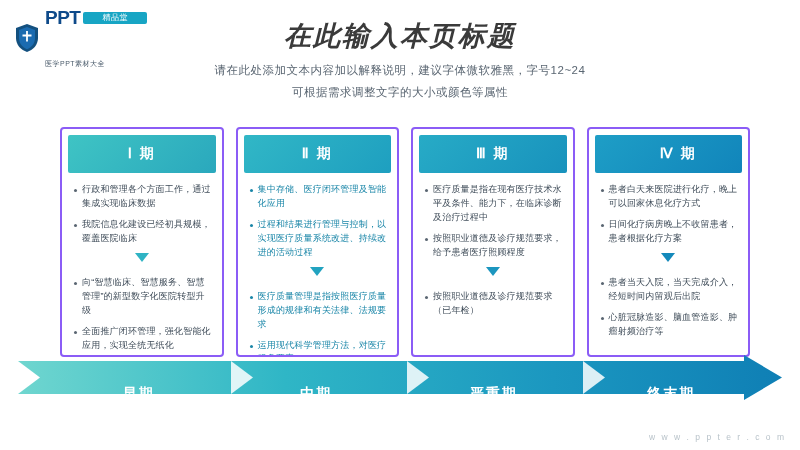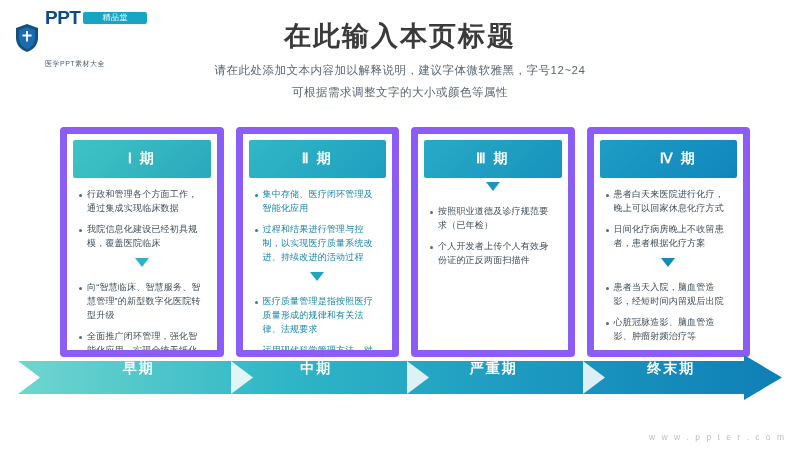--- a/index.html
+++ b/index.html
@@ -68,20 +68,21 @@
   .page-title {
     position: absolute;
     top: 18px;
     left: 0;
     width: 800px;
     text-align: center;
     font-size: 27px;
     font-weight: bold;
     color: #3a3a3a;
     letter-spacing: 2px;
+    font-style: italic;
   }
   .subtitle {
     position: absolute;
     top: 60px;
     left: 0;
     width: 800px;
     text-align: center;
     font-size: 11.5px;
     color: #5a6672;
     line-height: 1.9;
@@ -93,21 +94,21 @@
     position: absolute;
     top: 127px;
     left: 60px;
     width: 690px;
     display: flex;
     gap: 12px;
   }
   .col {
     width: 164px;
     background: #ffffff;
-    border: 7px solid #8b5cf6;
+    border: 2px solid #8b5cf6;
     border-radius: 4px;
     height: 230px;
     box-sizing: border-box;
     position: relative;
     overflow: hidden;
   }
   .col-head {
     height: 38px;
     display: flex;
     align-items: center;
@@ -166,21 +167,21 @@
   .band {
     position: absolute;
     top: 355px;
     left: 18px;
     width: 764px;
     height: 45px;
   }
   .band svg { display: block; }
   .band-labels {
     position: absolute;
-    top: 346px;
+    top: 371px;
     left: 60px;
     width: 690px;
     height: 45px;
     display: flex;
     gap: 20px;
   }
   .band-label {
     width: 164px;
     display: flex;
     align-items: center;
@@ -274,50 +275,56 @@
       </div>
       <div class="bullet-row">
         <span class="dot"></span>
         <span class="bullet-txt">运用现代科学管理方法，对医疗服务要素</span>
       </div>
     </div>
   </div>
 
   <div class="col c3">
     <div class="col-head head-3">Ⅲ  期</div>
+    <div class="group">
+      <div class="bullet-row">
+        <span class="dot"></span>
+        <span class="bullet-txt">医疗质量是指在现有医疗技术水平及条件、能力下，在临床诊断及治疗过程中</span>
+      </div>
+      <div class="bullet-row">
+        <span class="dot"></span>
+        <span class="bullet-txt">按照职业道德及诊疗规范要求，给予患者医疗照顾程度</span>
+      </div>
+    </div>
     <div class="arrow-down a3"></div>
     <div class="group">
       <div class="bullet-row">
         <span class="dot"></span>
         <span class="bullet-txt">按照职业道德及诊疗规范要求（已年检）</span>
-      </div>
-      <div class="bullet-row">
-        <span class="dot"></span>
-        <span class="bullet-txt">个人开发者上传个人有效身份证的正反两面扫描件</span>
       </div>
     </div>
   </div>
 
   <div class="col c4">
     <div class="col-head head-4">Ⅳ 期</div>
     <div class="group">
       <div class="bullet-row">
         <span class="dot"></span>
         <span class="bullet-txt">患者白天来医院进行化疗，晚上可以回家休息化疗方式</span>
       </div>
       <div class="bullet-row">
         <span class="dot"></span>
         <span class="bullet-txt">日间化疗病房晚上不收留患者，患者根据化疗方案</span>
       </div>
     </div>
     <div class="arrow-down a4"></div>
     <div class="group">
       <div class="bullet-row">
         <span class="dot"></span>
-        <span class="bullet-txt">患者当天入院，脑血管造影，经短时间内留观后出院</span>
+        <span class="bullet-txt">患者当天入院，当天完成介入，经短时间内留观后出院</span>
       </div>
       <div class="bullet-row">
         <span class="dot"></span>
         <span class="bullet-txt">心脏冠脉造影、脑血管造影、肿瘤射频治疗等</span>
       </div>
     </div>
   </div>
 
 </div>
 

